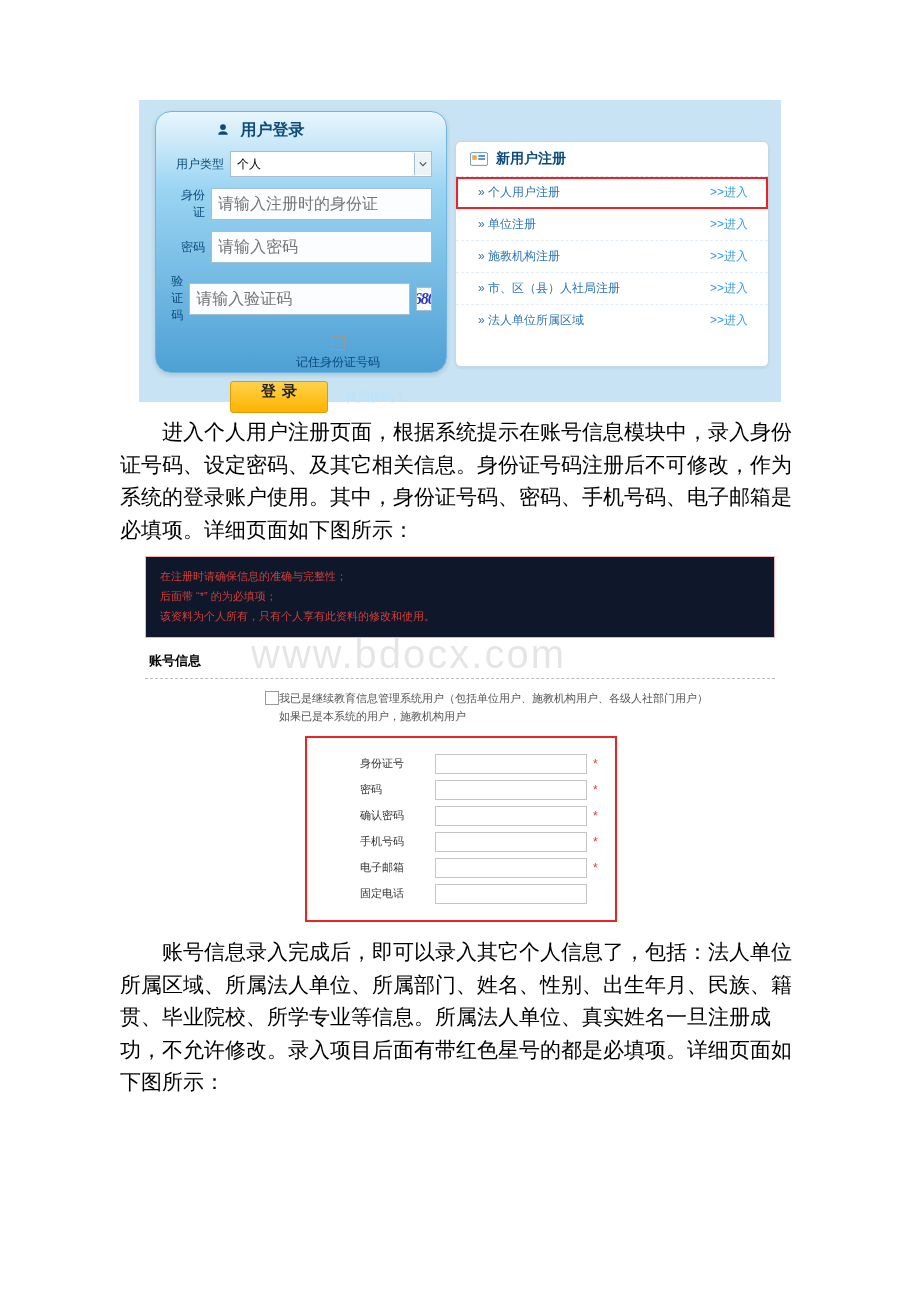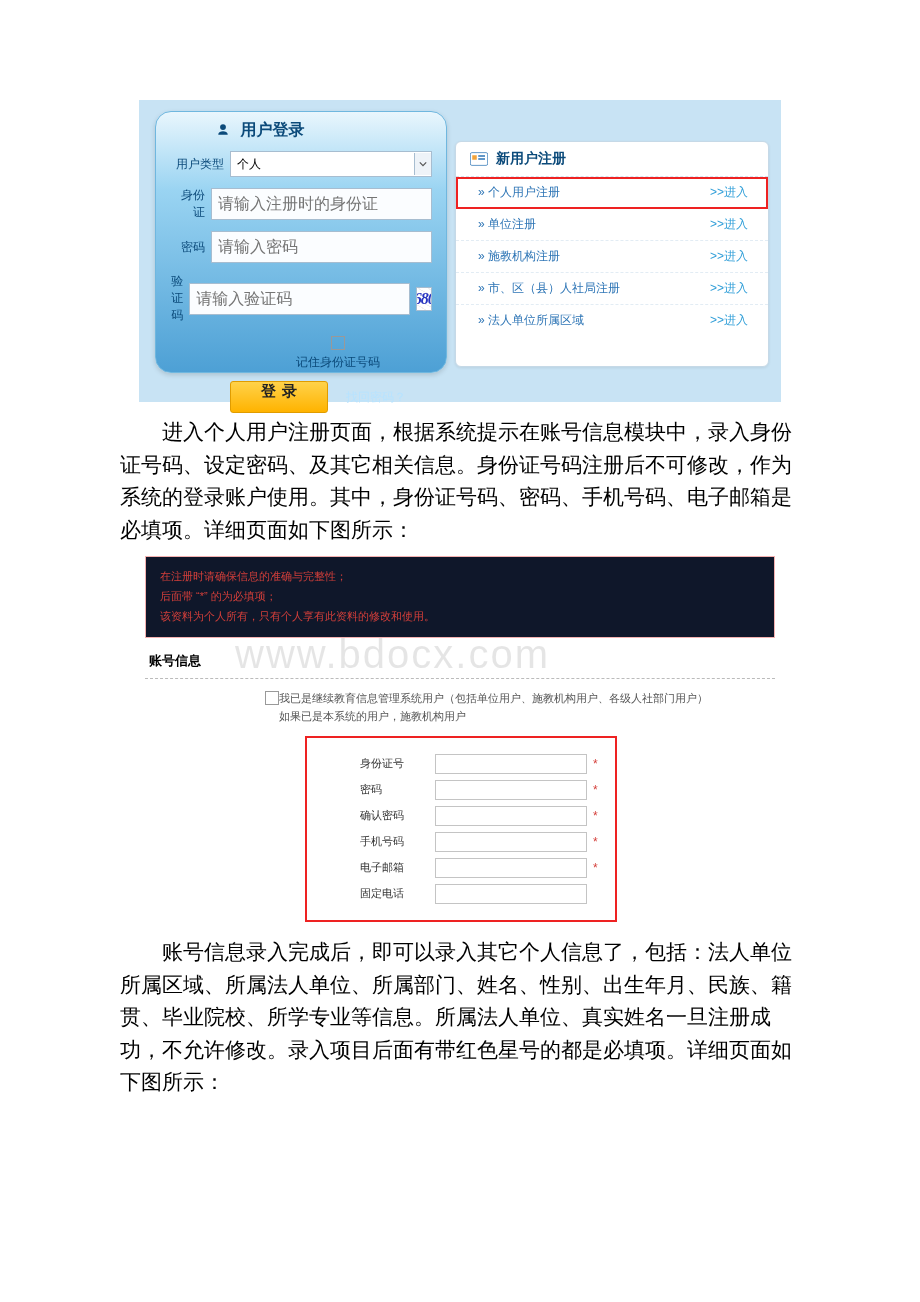--- a/index.html
+++ b/index.html
@@ -141,21 +141,21 @@
     border: 1px solid #f4b1b0;
     background: #0f172a;
     color: #d43f3a;
     font-size: 11px;
     line-height: 1.8;
     padding: 10px 14px;
   }
   .watermark-wrap { position: relative; }
   .watermark {
     position: absolute;
-    left: 90px; top: -6px;
+    left: 106px; top: -6px;
     font-size: 40px;
     color: rgba(0,0,0,.10);
     font-family: Arial, sans-serif;
     letter-spacing: 2px;
     pointer-events: none;
     white-space: nowrap;
   }
   .section-title {
     font-size: 13px; font-weight: bold;
     padding: 14px 0 6px 4px;

